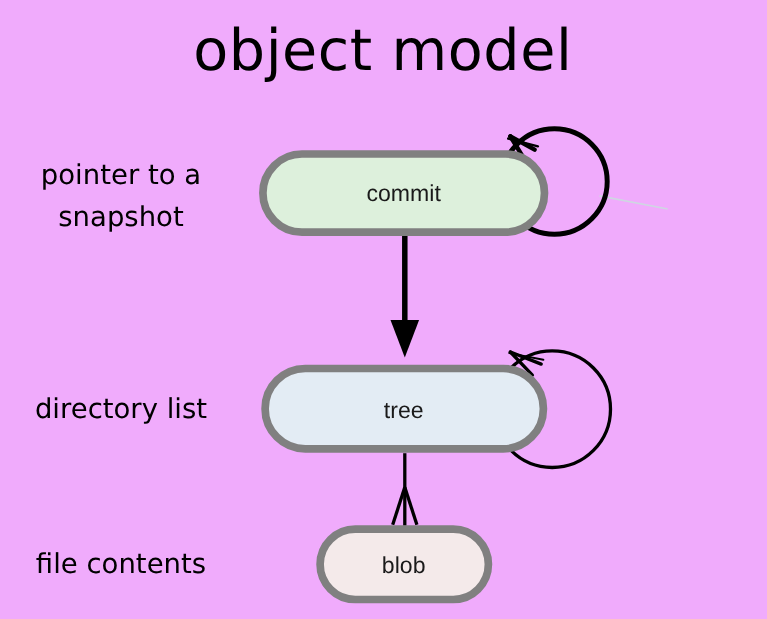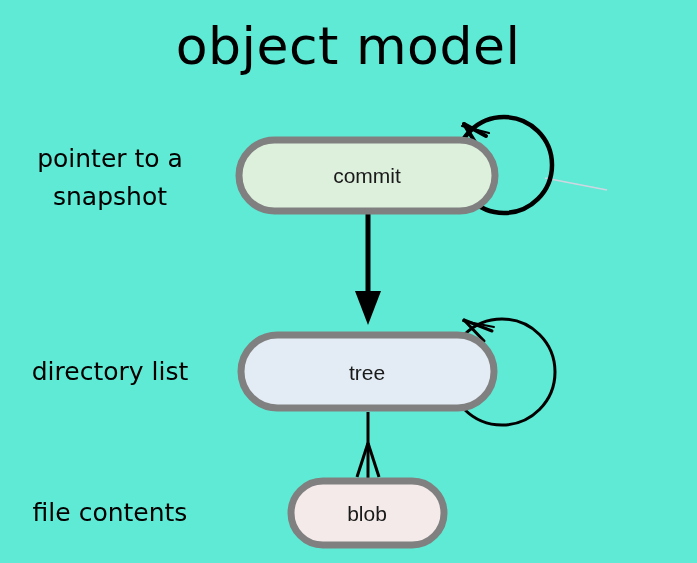--- a/index.html
+++ b/index.html
@@ -11,21 +11,21 @@
     width: 697px;
     height: 563px;
     overflow: hidden;
     font-family: "Liberation Sans", sans-serif;
     -webkit-font-smoothing: antialiased;
   }
   #slide {
     position: relative;
     width: 697px;
     height: 563px;
-    background: #5eead4;
+    background: #f0abfc;
   }
   #diagram-svg {
     position: absolute;
     left: 0;
     top: 0;
     width: 697px;
     height: 563px;
   }
   .title-text {
     font-family: "DejaVu Sans", sans-serif;

